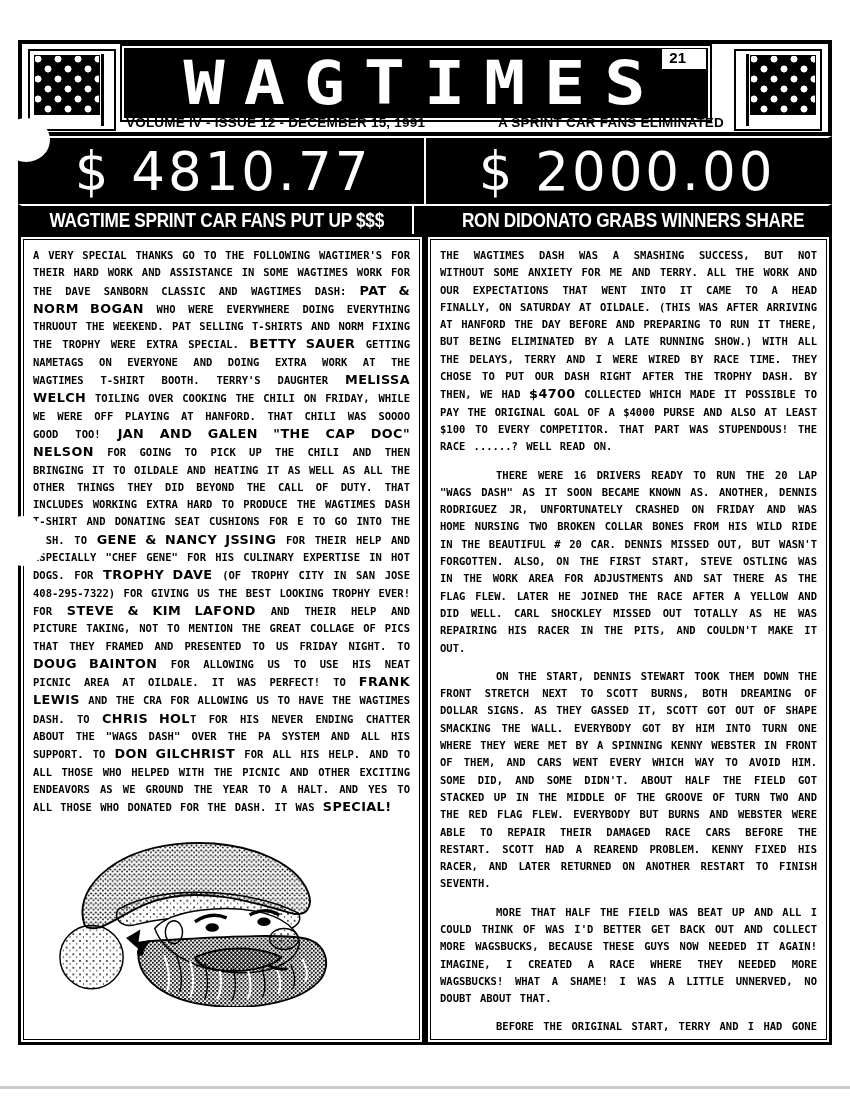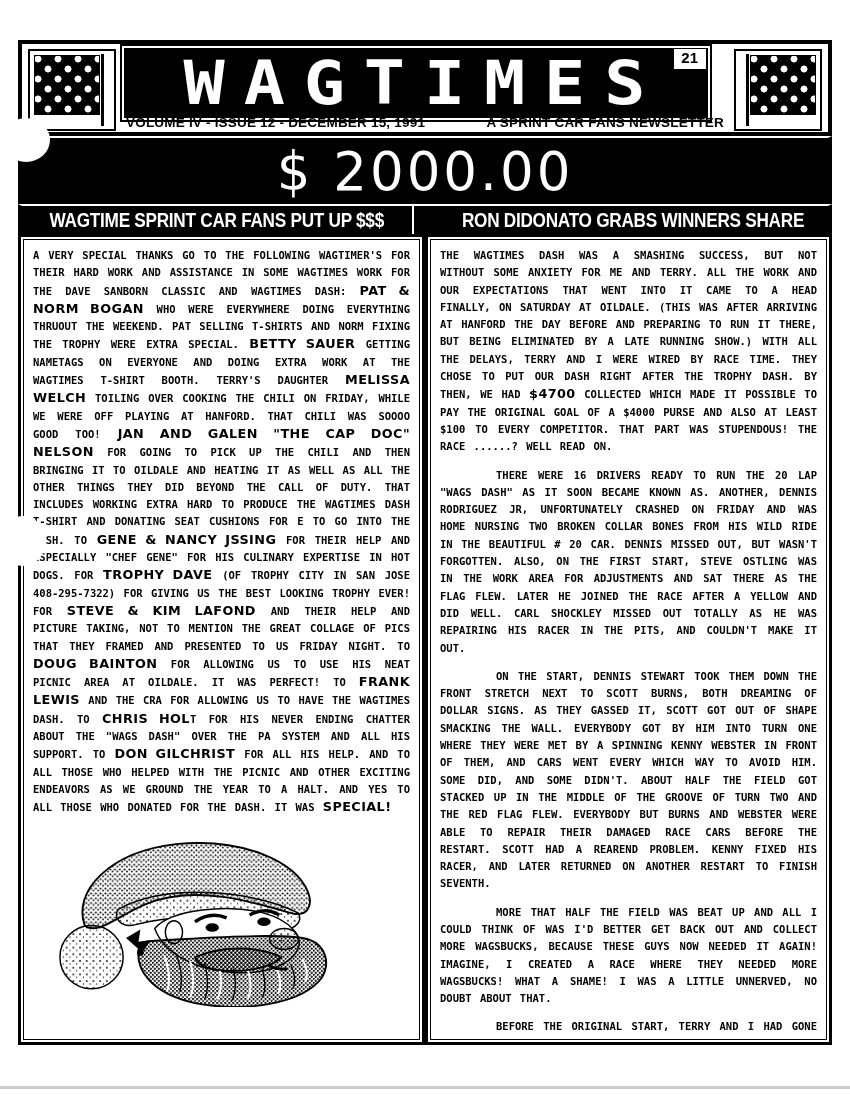--- a/index.html
+++ b/index.html
@@ -20,21 +20,21 @@
   .flag-right .cloth{right:4px;}
   .pole{position:absolute;top:3px;bottom:3px;width:3px;background:#000;}
   .flag-left .pole{right:10px;}
   .flag-right .pole{left:10px;}
   .title-band{position:absolute;left:102px;right:120px;top:4px;height:70px;background:#000;
               box-shadow:0 0 0 2px #fff,0 0 0 4px #000;display:flex;align-items:center;justify-content:center;}
   .title-text{color:#fff;font-family:"DejaVu Sans Mono",monospace;font-weight:bold;font-size:58px;
               letter-spacing:16px;transform:scaleX(1.18) scaleY(1.05);white-space:nowrap;line-height:1;padding-left:14px;}
   .pageno{position:absolute;top:1px;right:2px;background:#fff;color:#000;
           font-family:"Liberation Sans",sans-serif;font-weight:bold;font-size:15px;
-          padding:1px 8px 2px 7px;line-height:1.1;}
+          padding:1px 20px 2px 7px;line-height:1.1;}
   .subtitle{position:absolute;left:104px;right:104px;bottom:2px;display:flex;justify-content:space-between;
             font-family:"Liberation Sans",sans-serif;font-weight:bold;font-size:13.5px;letter-spacing:0.2px;white-space:nowrap;}
 
   
   .money-row{display:flex;background:#000;border-left:4px solid #000;border-right:4px solid #000;border-top:2px solid #fff;height:66px;box-sizing:content-box;}
   .money-cell{flex:1 1 50%;display:flex;align-items:center;justify-content:center;color:#fff;
               font-family:"DejaVu Sans",sans-serif;font-size:53px;letter-spacing:3px;white-space:nowrap;}
   .money-cell.first{border-right:2px solid #fff;}
   .headline-row{display:flex;background:#000;border-left:4px solid #000;border-right:4px solid #000;border-top:2px solid #fff;height:28px;gap:25px;}
   .headline-cell{flex:1 1 50%;display:flex;align-items:center;justify-content:center;color:#fff;
@@ -76,25 +76,26 @@
       <div class="flag flag-right">
         <div class="cloth"></div>
         <div class="pole"></div>
       </div>
       <div class="title-band">
         <div class="title-text">WAGTIMES</div>
         <div class="pageno">21</div>
       </div>
       <div class="subtitle">
         <span>VOLUME IV - ISSUE 12 - DECEMBER 15, 1991</span>
-        <span>A SPRINT CAR FANS NEWSLETTER</span>
+        <span>A SPRINT CAR FANS ELIMINATED</span>
       </div>
     </div>
 
     <div class="money-row">
+      <div class="money-cell first">$ 4810.77</div>
       <div class="money-cell">$ 2000.00</div>
     </div>
 
     <div class="headline-row">
       <div class="headline-cell first">
         <span>WAGTIME SPRINT CAR FANS PUT UP $$$</span>
       </div>
       <div class="headline-cell">
         <span>RON DIDONATO GRABS WINNERS SHARE</span>
       </div>

